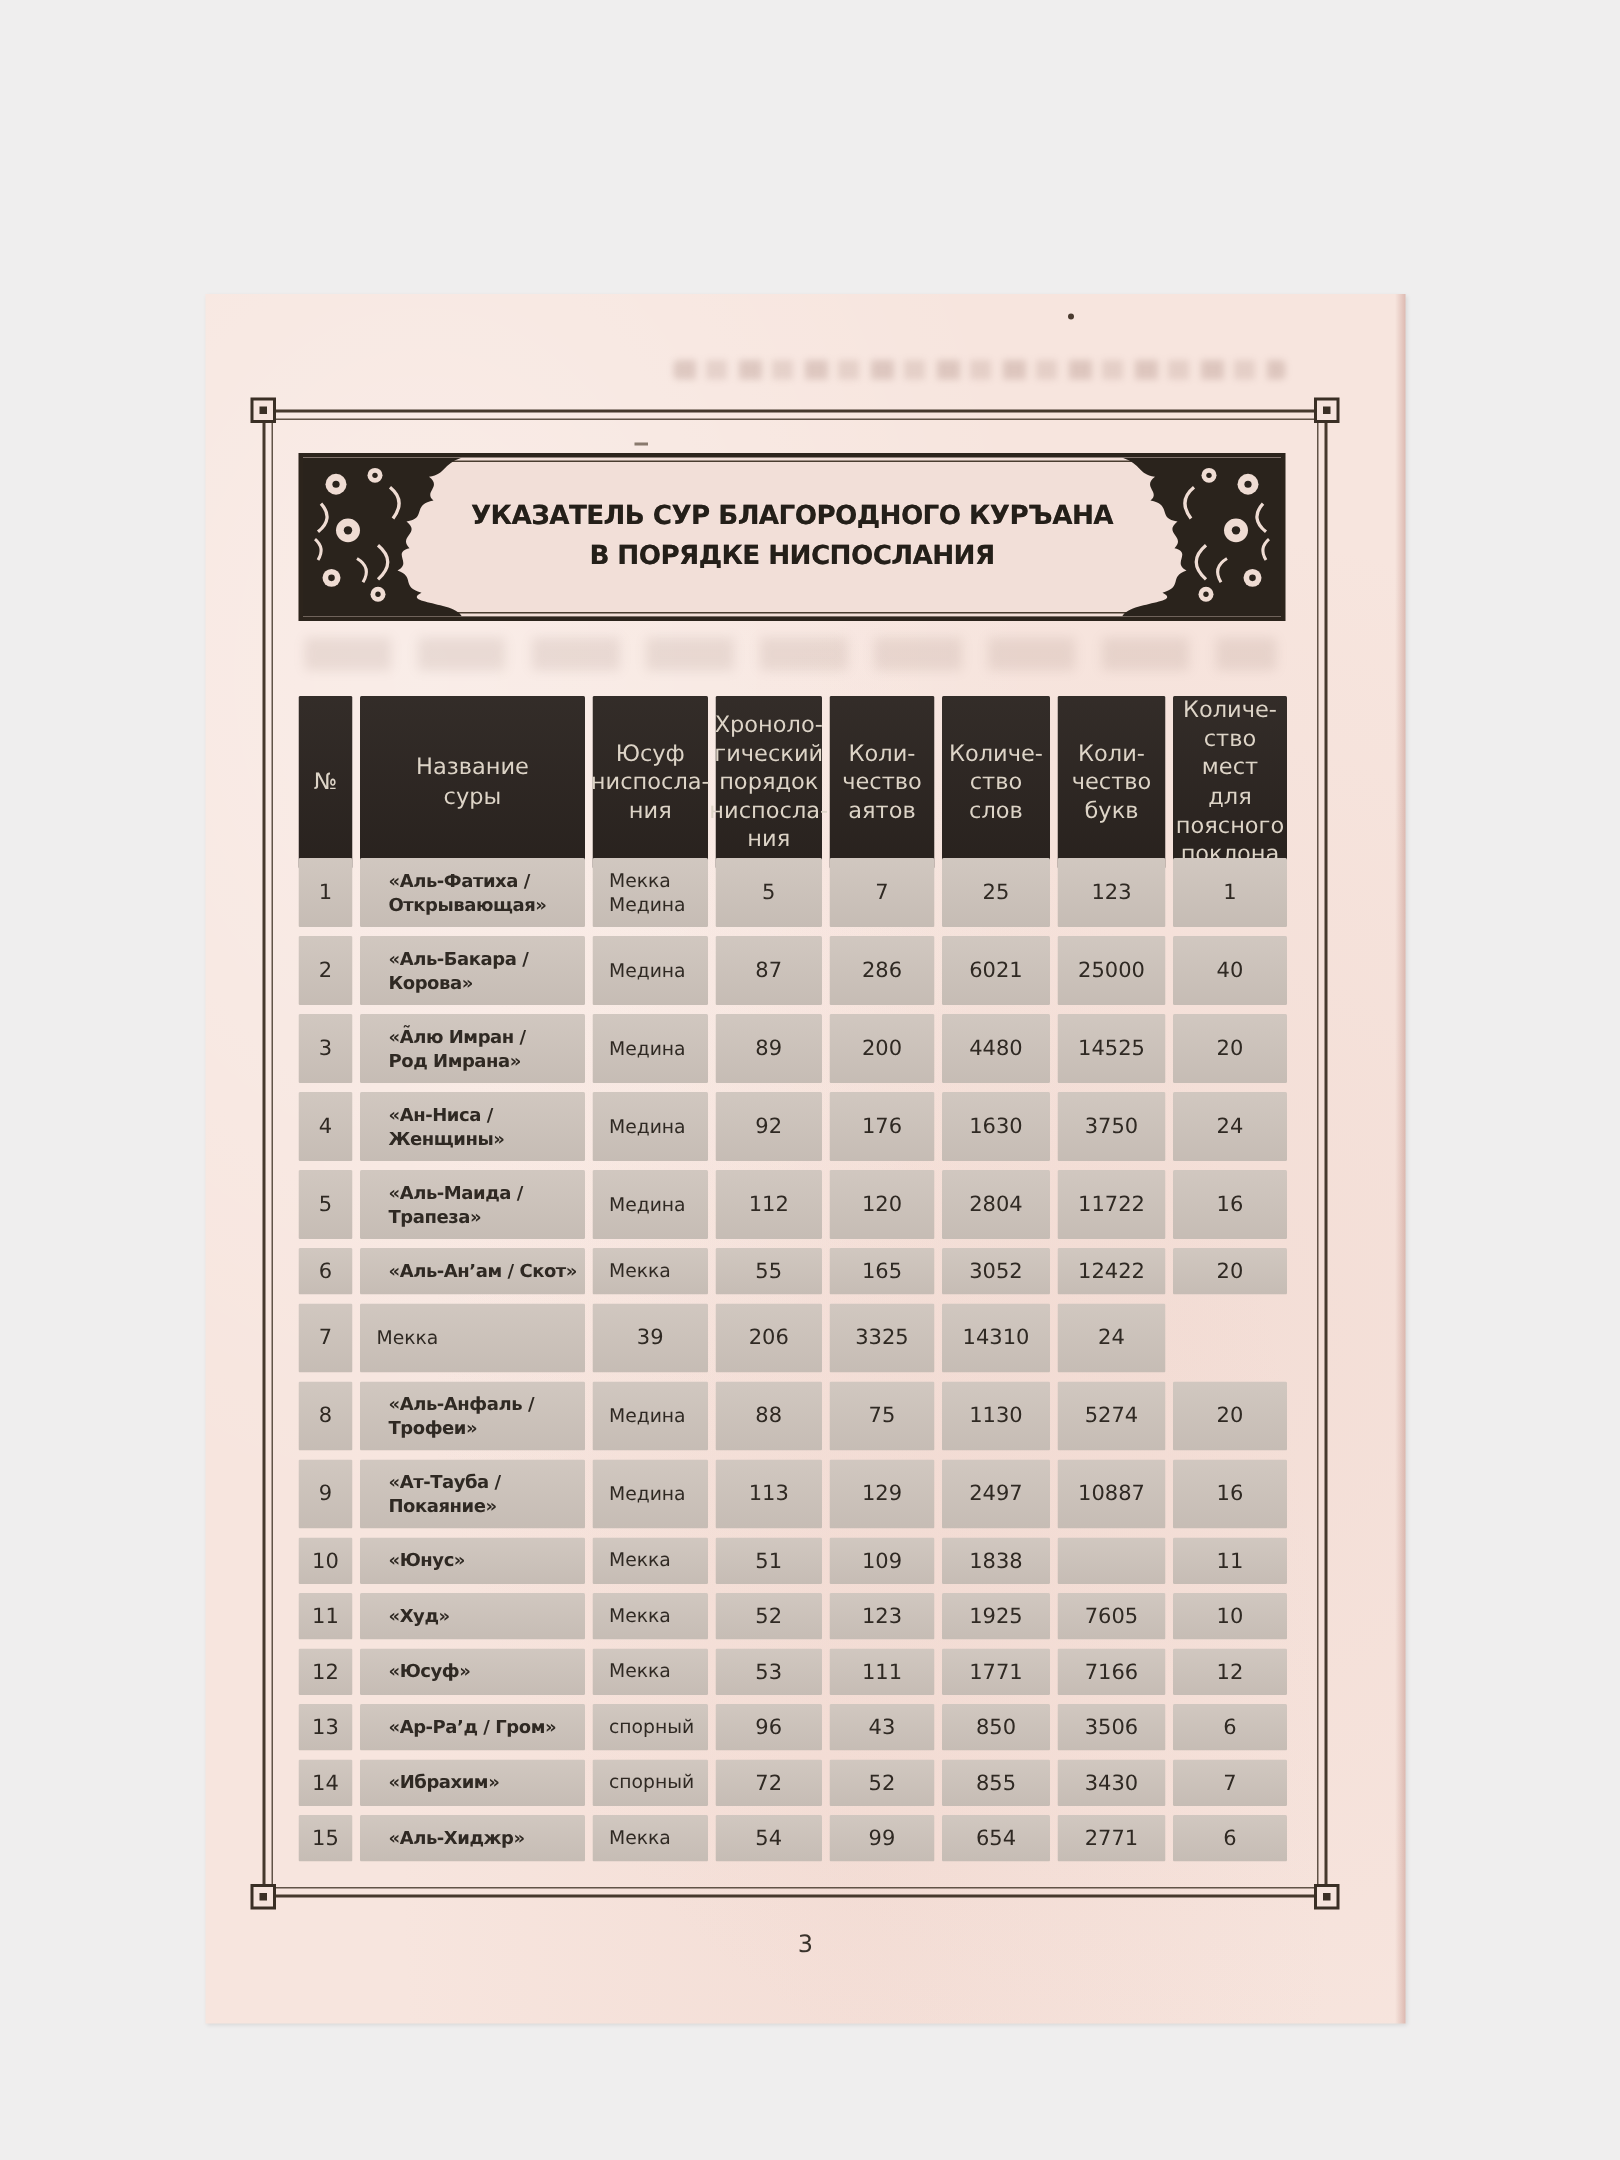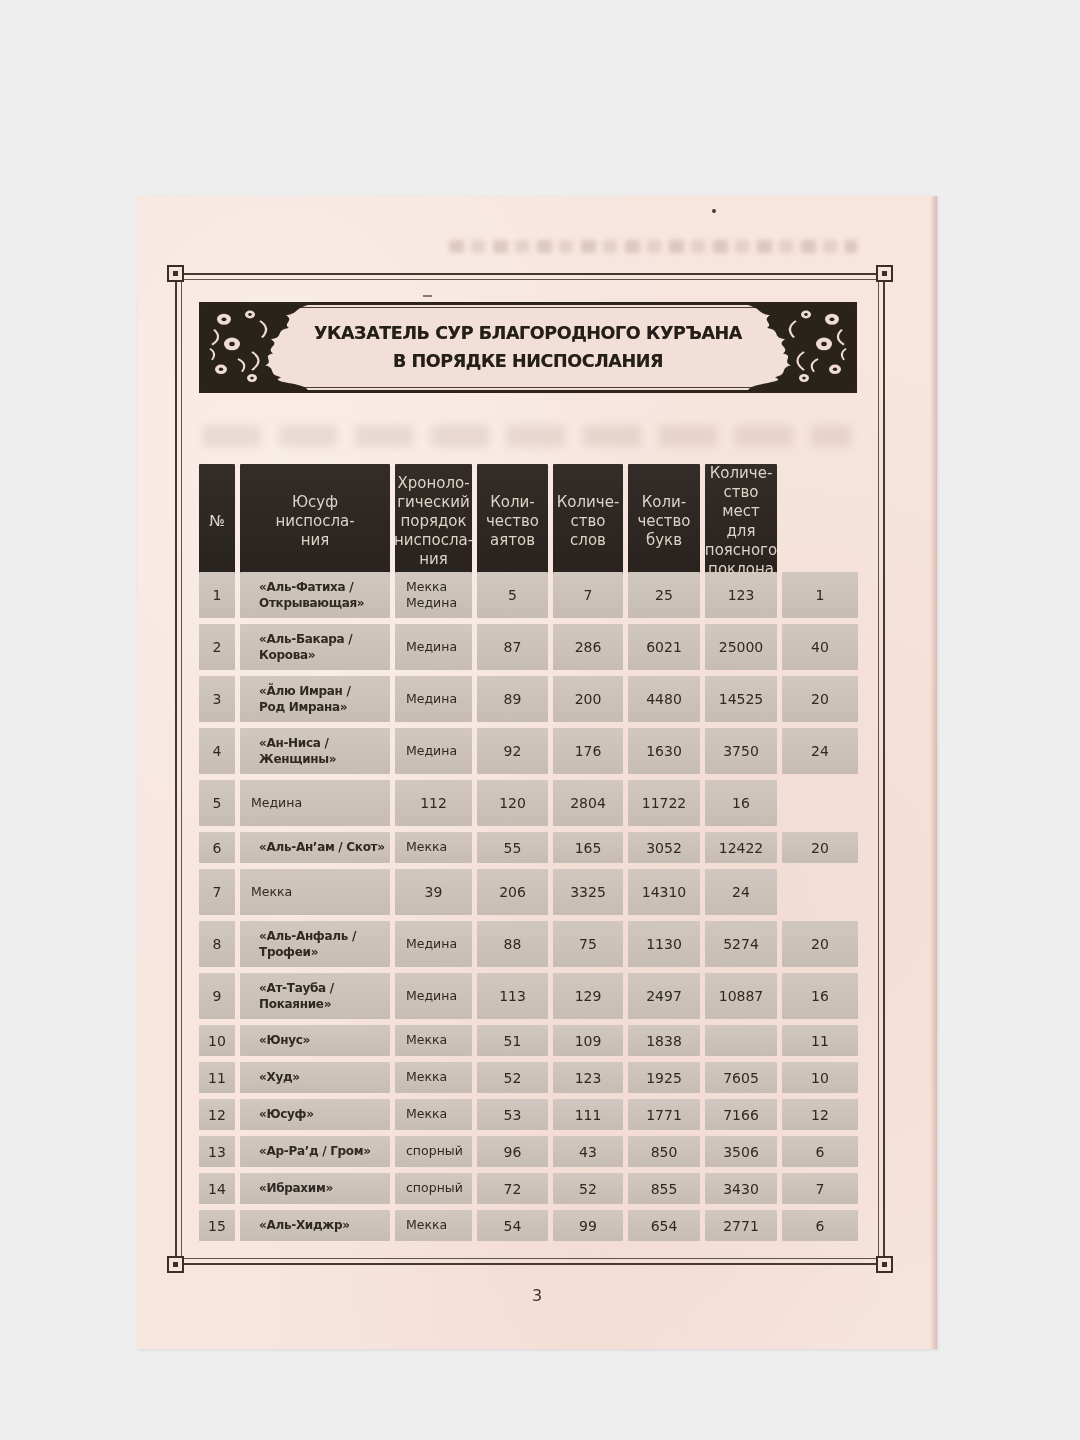--- a/index.html
+++ b/index.html
@@ -48,21 +48,21 @@
   }
   .corner{
     position:absolute;width:13px;height:13px;border:2px solid #3a2f25;background:#f6e4dd;
     display:flex;align-items:center;justify-content:center;
   }
   .corner::after{content:"";width:5px;height:5px;background:#3a2f25;}
   .c-tl{left:-10px;top:-10px;} .c-tr{right:-10px;top:-10px;}
   .c-bl{left:-10px;bottom:-10px;} .c-br{right:-10px;bottom:-10px;}
   
   .banner{
-    position:absolute;left:62px;top:106px;width:658px;height:91px;
+    position:absolute;left:62px;top:106px;width:658px;height:112px;
     background:#f2dfd8;border:3px solid #2c241c;
     box-shadow:inset 0 0 0 2px #f2dfd8, inset 0 0 0 3px #4a3d30;
     overflow:hidden;box-sizing:border-box;
   }
   .ornament{position:absolute;top:0;height:100%;width:112px;}
   .ornament svg{display:block;width:100%;height:100%;}
   .orn-left{left:0;}
   .orn-right{right:0;transform:scaleX(-1);}
   .title{
     position:absolute;inset:0;margin:0;display:flex;align-items:center;justify-content:center;
@@ -164,20 +164,22 @@
     </div>
     <h1 class="title">УКАЗАТЕЛЬ СУР БЛАГОРОДНОГО КУРЪАНА
 В ПОРЯДКЕ НИСПОСЛАНИЯ</h1>
   </div>
 
   <div class="ghost ghost-mid"></div>
 
   <div class="s-table">
     <div class="t-header">
       <div class="h-cell">№</div>
+      <div class="h-cell">Название
+суры</div>
       <div class="h-cell">Юсуф
 ниспосла-
 ния</div>
       <div class="h-cell">Хроноло-
 гический
 порядок
 ниспосла-
 ния</div>
       <div class="h-cell">Коли-
 чество
@@ -238,20 +240,22 @@
     <div class="cell c-place">Медина</div>
     <div class="cell c-mid">92</div>
     <div class="cell c-mid">176</div>
     <div class="cell c-mid">1630</div>
     <div class="cell c-mid">3750</div>
     <div class="cell c-mid">24</div>
   </div>
 
   <div class="t-row">
     <div class="cell c-num">5</div>
+    <div class="cell c-name">«Аль-Маида /
+Трапеза»</div>
     <div class="cell c-place">Медина</div>
     <div class="cell c-mid">112</div>
     <div class="cell c-mid">120</div>
     <div class="cell c-mid">2804</div>
     <div class="cell c-mid">11722</div>
     <div class="cell c-mid">16</div>
   </div>
 
   <div class="t-row single">
     <div class="cell c-num">6</div>

